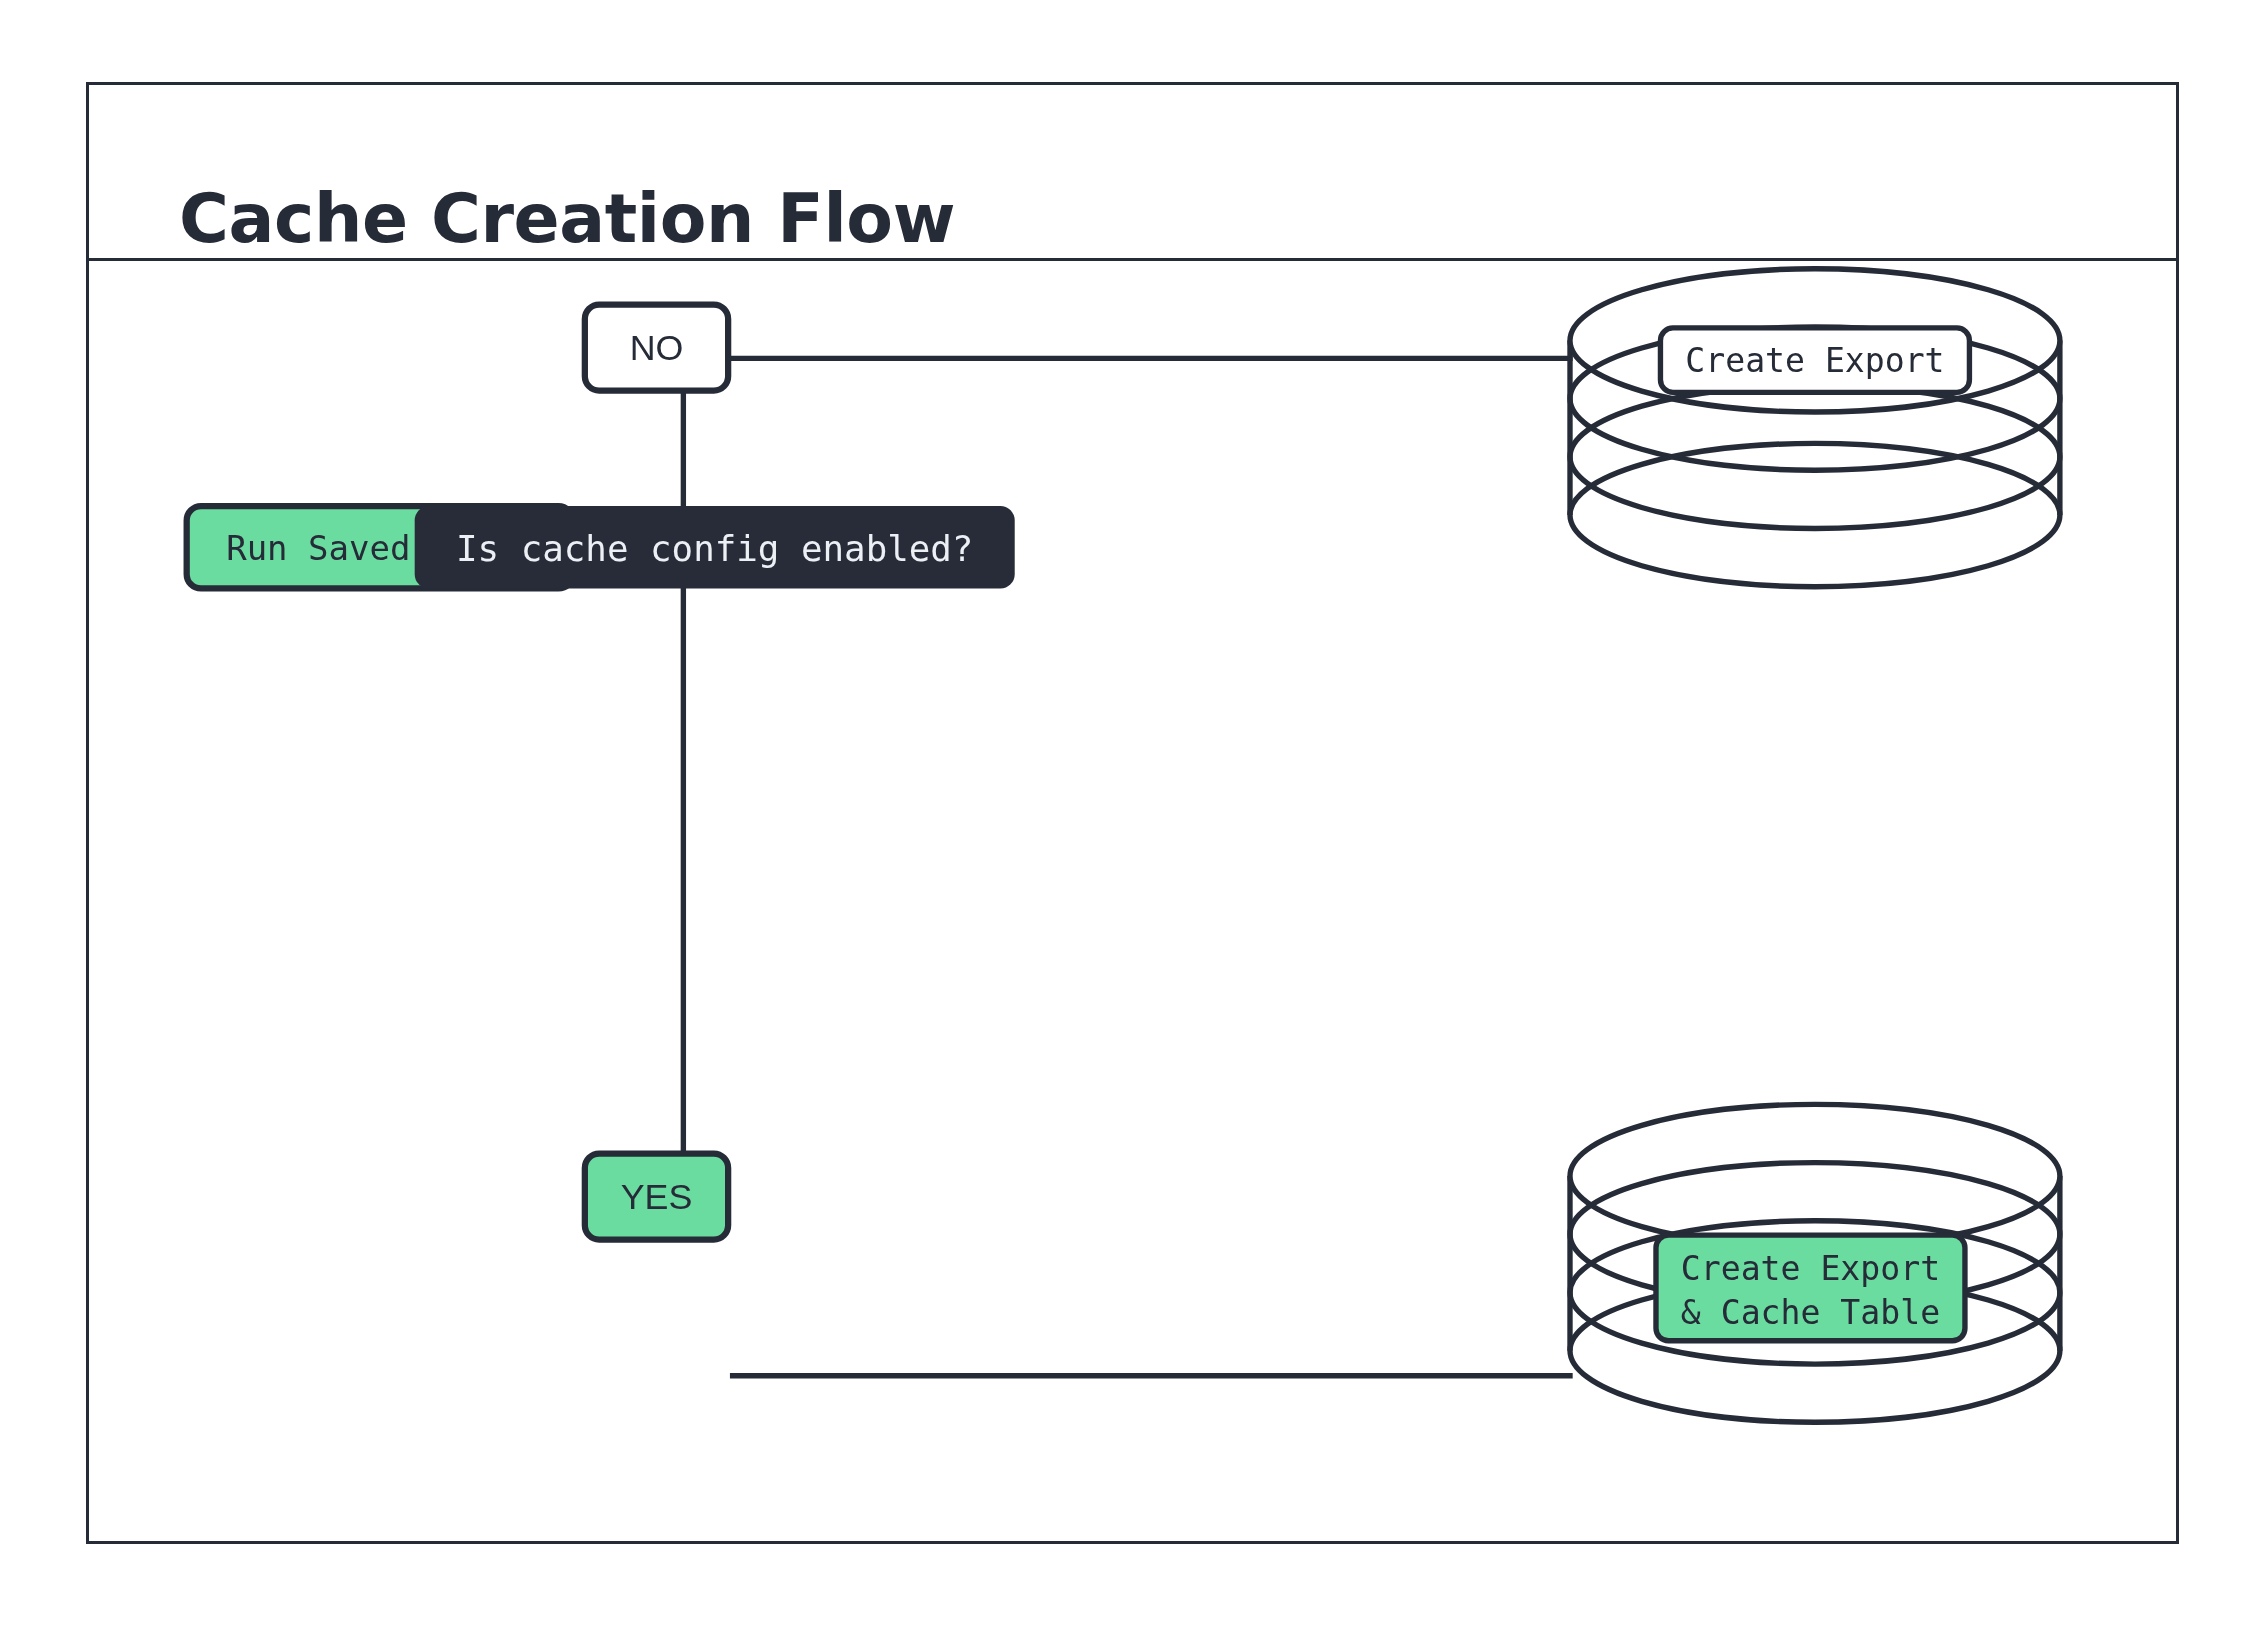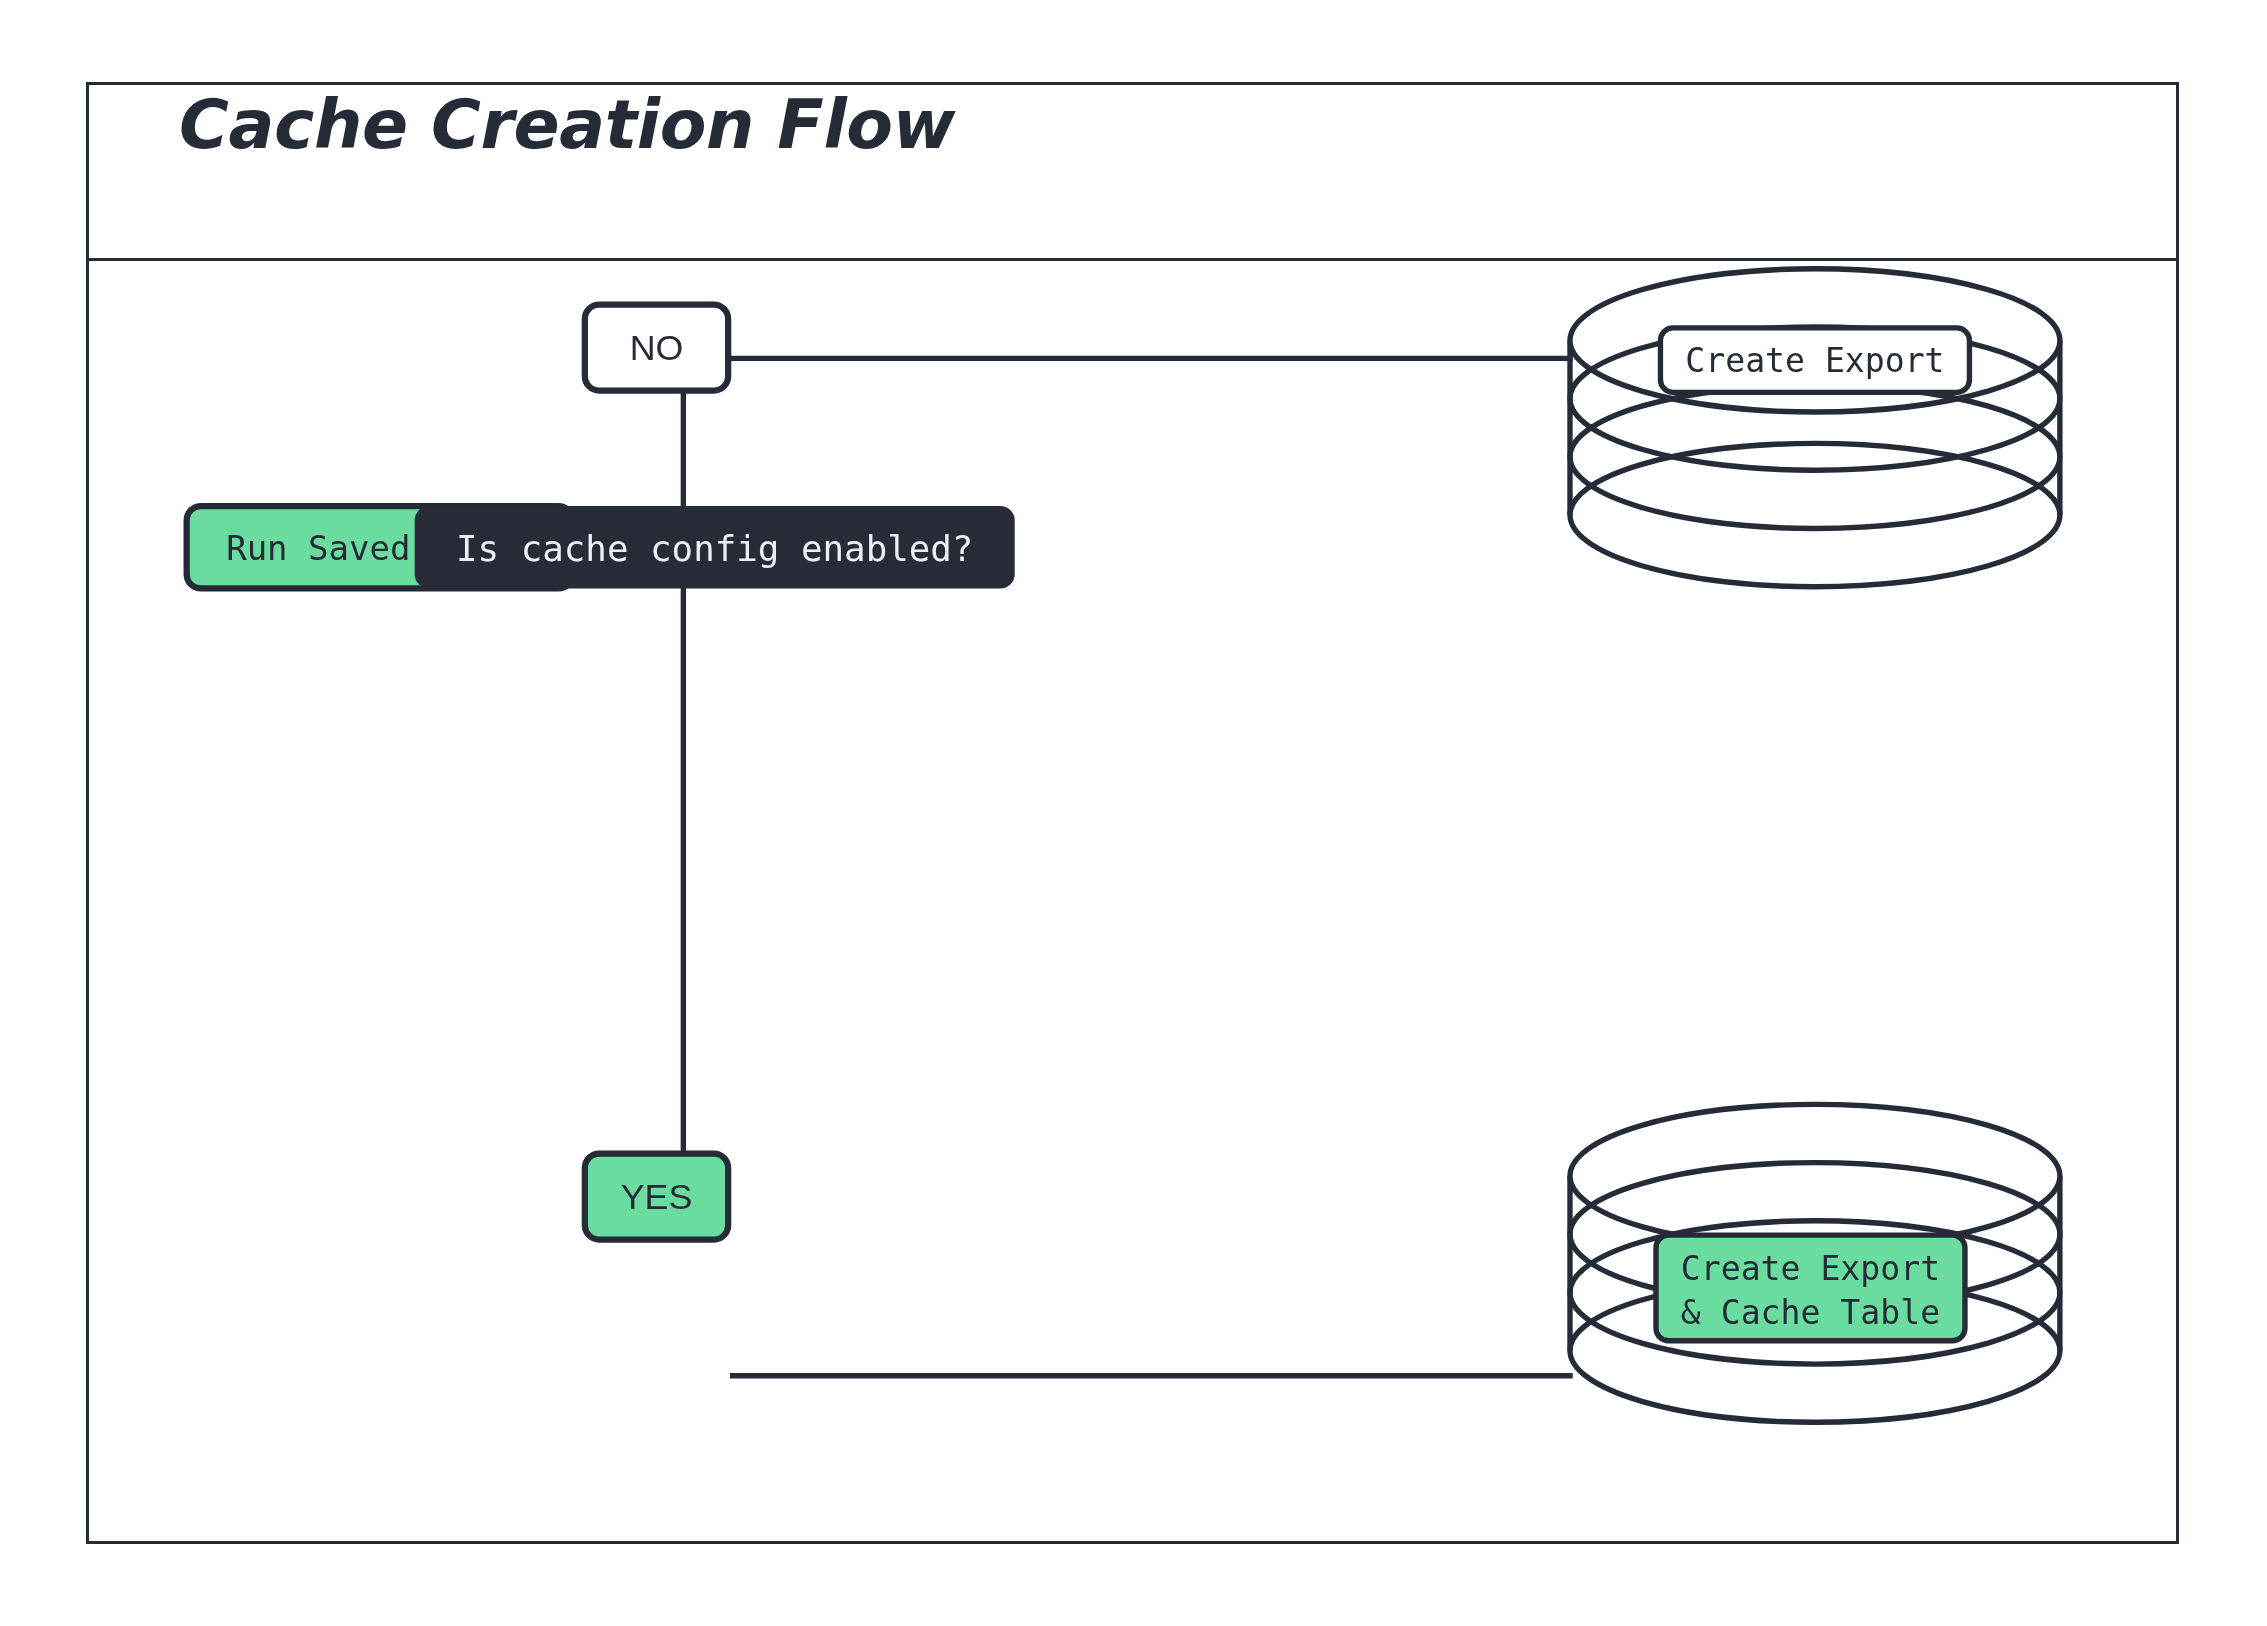--- a/index.html
+++ b/index.html
@@ -31,22 +31,21 @@
   }
   .frame-header {
     position: absolute;
     left: 0;
     top: 0;
     right: 0;
     height: 176px;
     border-bottom: 3.6px solid #262b38;
     box-sizing: border-box;
     display: flex;
-    align-items: flex-start;
-    font-style: italic;
+    align-items: flex-end;
   }
   .frame-title {
     margin-left: 90px;
     font-family: "DejaVu Sans", sans-serif;
     font-size: 68px;
     font-weight: bold;
     color: #262b38;
     letter-spacing: -0.4px;
     white-space: pre;
   }

